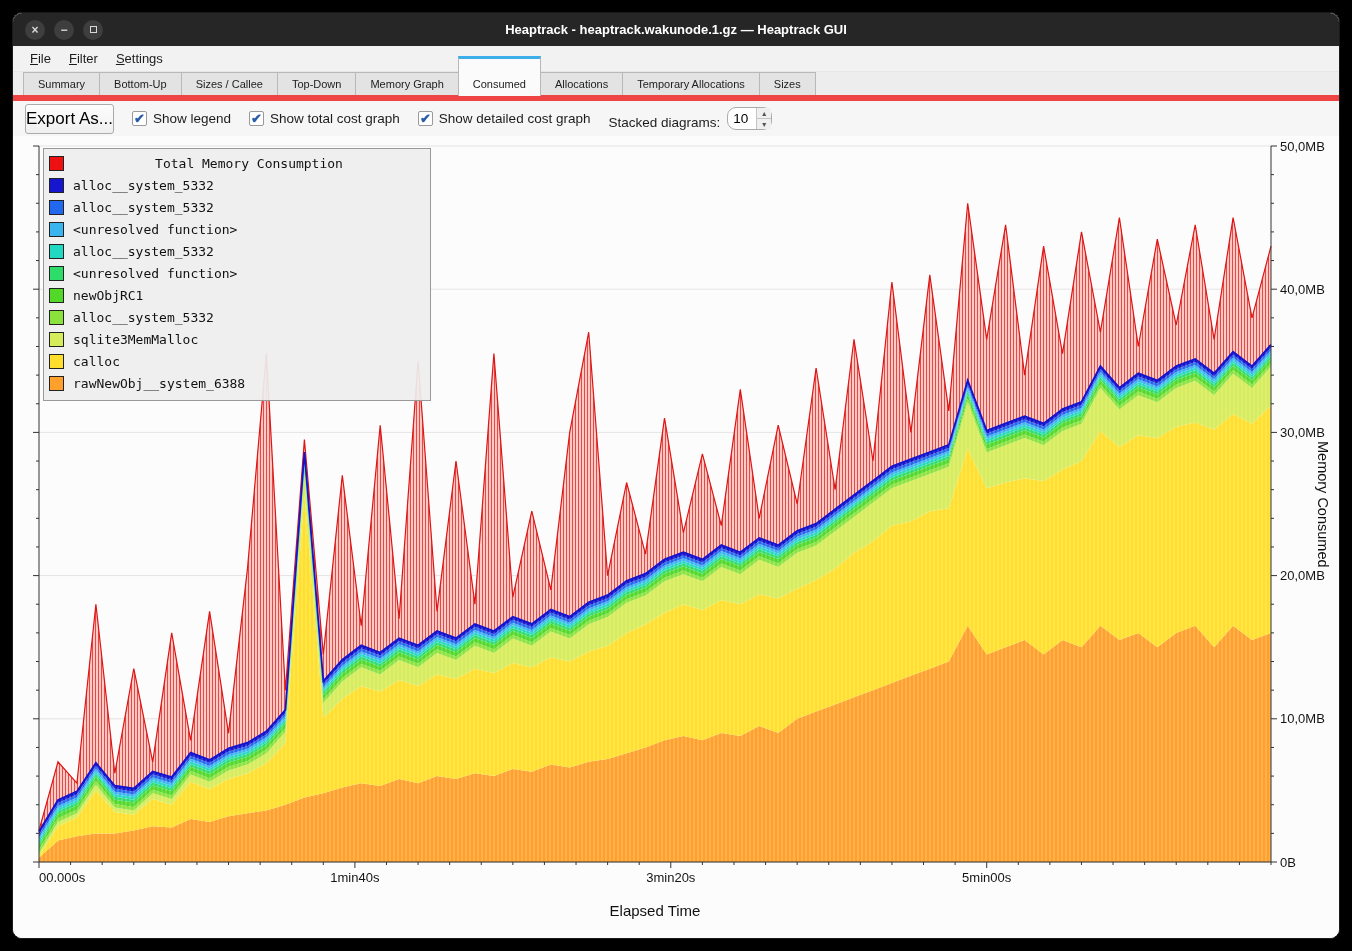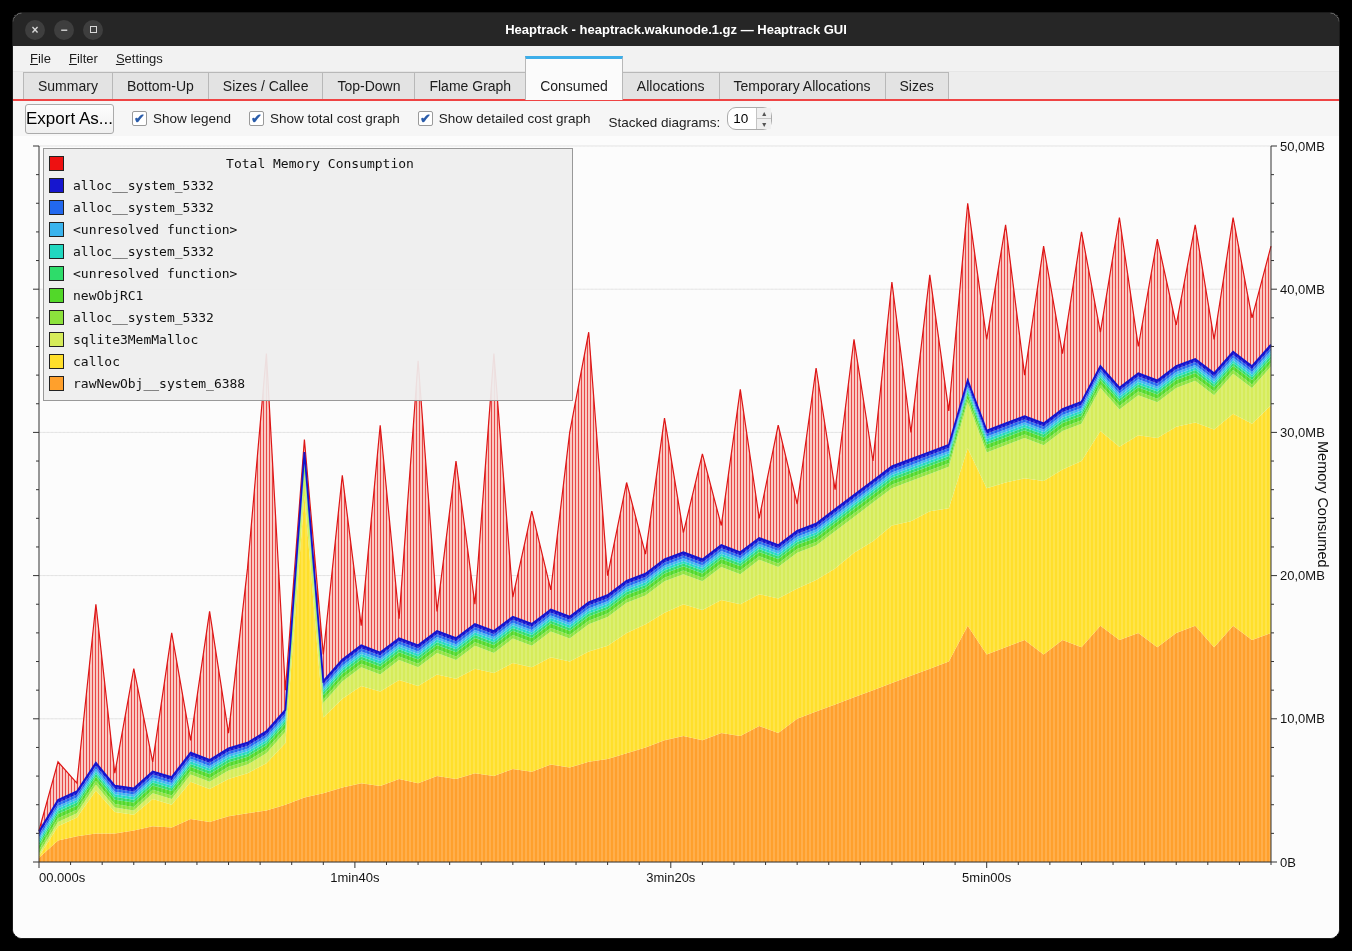--- a/index.html
+++ b/index.html
@@ -14,22 +14,22 @@
   .win-btns { position:absolute; left:12px; top:0; height:33px; display:flex; align-items:center; gap:9px; }
   .win-btn { width:20px; height:20px; border-radius:50%; background:#3e3e3e; color:#d8d8d8;
              display:flex; align-items:center; justify-content:center; font-size:12px; line-height:1; cursor:default; }
   .win-btn .sq { width:7px; height:7px; border:1.4px solid #d8d8d8; display:block; }
   
   .menubar { height:26px; background:#f2f2f2; display:flex; align-items:center; padding-left:8px;
              font-size:13px; color:#1c1c1c; flex:none; border-bottom:1px solid #e6e6e6; }
   .menu-item { display:inline-block; padding:3px 9px; }
   .menu-item::first-letter { text-decoration:underline; }
   
-  .tabstrip { height:29px; background:#ededed; border-bottom:2px solid #ef4444; display:flex;
-              align-items:flex-end; padding-left:10px; font-size:14px; color:#1c1c1c; flex:none; }
+  .tabstrip { height:29px; background:#ededed; border-bottom:6px solid #ef4444; display:flex;
+              align-items:flex-end; padding-left:10px; font-size:11px; color:#1c1c1c; flex:none; }
   .tab { padding:5px 14px 5px; border:1px solid #b8b8b8; border-bottom:none; background:#e3e3e3;
          margin-right:-1px; white-space:nowrap; position:relative; }
   .tab.active { background:#fbfbfb; border-top:3px solid #3daee9; padding-top:19px;
                 margin-bottom:-1px; padding-bottom:6px; z-index:2; }
   
   .toolbar { height:35px; background:#f6f6f6; display:flex; align-items:center; gap:18px;
              padding-left:12px; font-size:13.5px; color:#1c1c1c; flex:none; }
   .btn { border:1px solid #ababab; border-radius:3px; background:linear-gradient(#fdfdfd,#efefef);
          padding:4px 0; font-size:17px; }
   .check-group { display:flex; align-items:center; gap:6px; }
@@ -45,21 +45,21 @@
                       font-size:7px; color:#555; background:#efefef; }
   .spin-arrows span:first-child { border-bottom:1px solid #c4c4c4; }
   
   .chart-wrap { position:relative; flex:1; background:#fcfcfc; overflow:hidden; }
   svg { position:absolute; left:0; top:0; font-family:"Liberation Sans", sans-serif; }
   .axis-label-y { position:absolute; left:1302px; top:10px; height:716px; writing-mode:vertical-rl;
                   display:flex; align-items:center; justify-content:center; font-size:14.5px; color:#111; }
   .axis-label-x { position:absolute; left:26px; top:766px; width:1232px; text-align:center;
                   font-size:15px; color:#111; }
   
-  .legend { position:absolute; left:30px; top:12px; width:530px; background:rgba(238,238,238,0.93);
+  .legend { position:absolute; left:30px; top:12px; width:388px; background:rgba(238,238,238,0.93);
             border:1px solid #999; padding:3px 5px 6px; z-index:5;
             font-family:"DejaVu Sans Mono", monospace; font-size:13px; color:#111; }
   .legend-row { display:flex; align-items:center; height:22px; gap:9px; }
   .legend-swatch { width:15px; height:15px; border:1px solid #222; flex:none; }
   .legend-title { flex:1; text-align:center; }
 </style>
 </head>
 <body>
 
 <div class="window">
@@ -79,21 +79,21 @@
     <span class="menu-item">File</span>
     <span class="menu-item">Filter</span>
     <span class="menu-item">Settings</span>
   </div>
 
   <div class="tabstrip">
     <span class="tab">Summary</span>
     <span class="tab">Bottom-Up</span>
     <span class="tab">Sizes / Callee</span>
     <span class="tab">Top-Down</span>
-    <span class="tab">Flame Graph</span>
+    <span class="tab">Memory Graph</span>
     <span class="tab active">Consumed</span>
     <span class="tab">Allocations</span>
     <span class="tab">Temporary Allocations</span>
     <span class="tab">Sizes</span>
   </div>
 
   <div class="toolbar">
     <button class="btn">Export As...</button>
     <span class="check-group">
       <span class="checkbox">✔</span>
@@ -298,15 +298,16 @@
           <span class="legend-swatch" style="background: rgb(255, 223, 43);"></span>
           <span>calloc</span>
         </div>
       <div class="legend-row">
           <span class="legend-swatch" style="background: rgb(255, 160, 44);"></span>
           <span>rawNewObj__system_6388</span>
         </div>
     </div>
 
     <div class="axis-label-y">Memory Consumed</div>
+    <div class="axis-label-x">Elapsed Time</div>
   </div>
 
 </div>
 
 </body></html>

